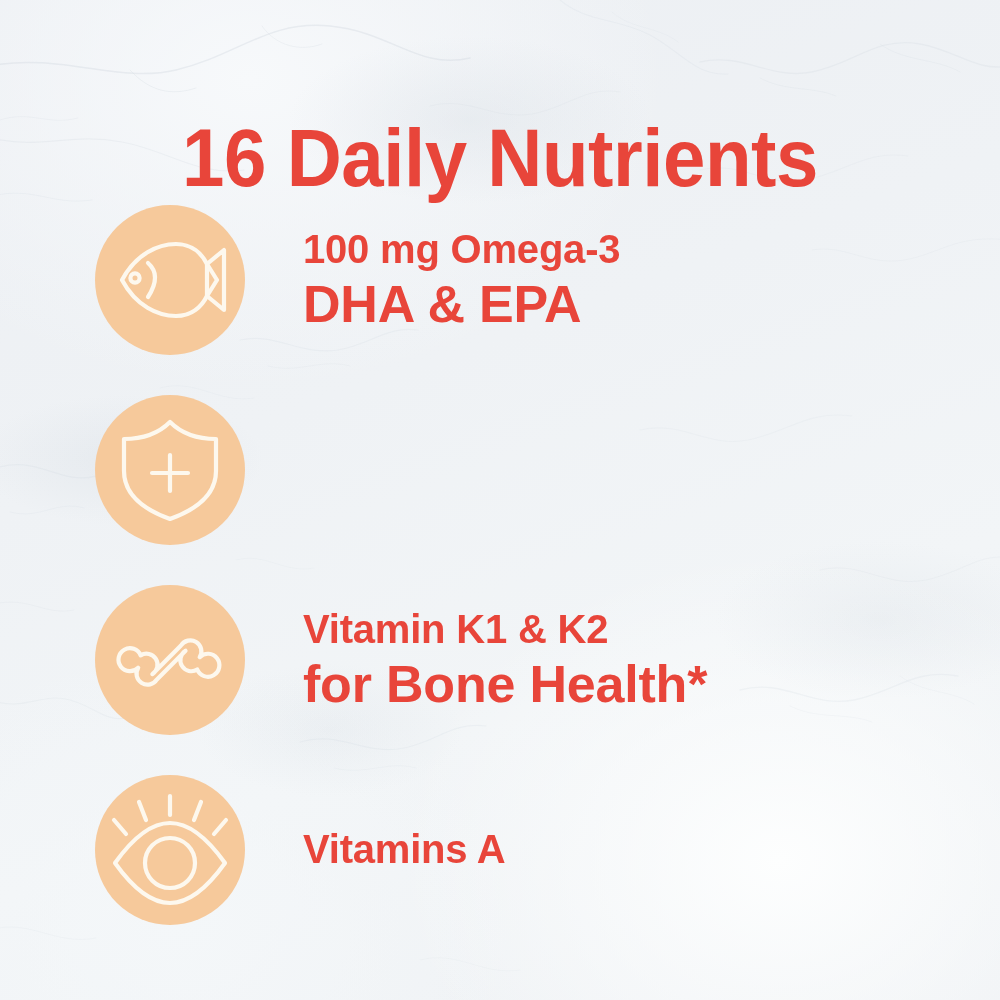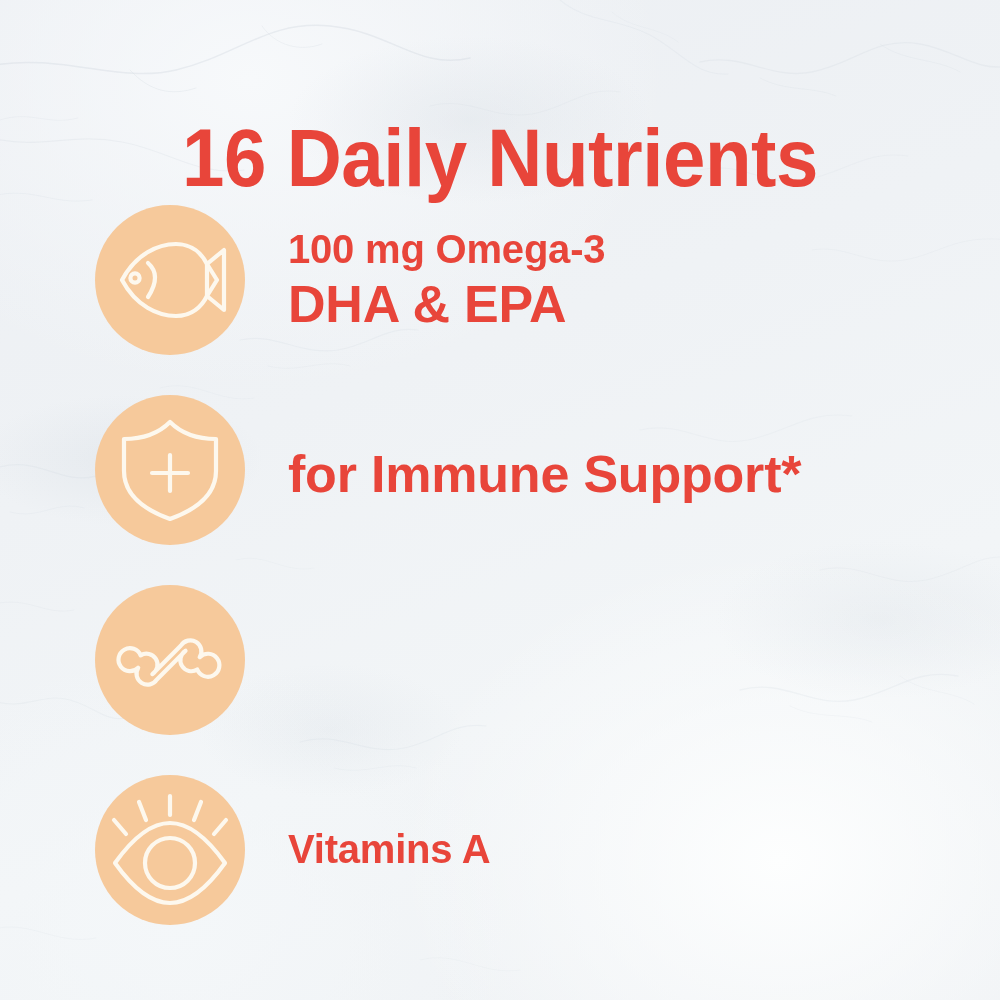--- a/index.html
+++ b/index.html
@@ -88,21 +88,21 @@
     border-radius: 50%;
     background: #f6c99b;
     display: flex;
     align-items: center;
     justify-content: center;
   }
   .icon-circle svg {
     display: block;
   }
   .feature-text {
-    margin-left: 43px;
+    margin-left: 58px;
     color: #e8453a;
     line-height: 1.0;
     padding-bottom: 2px;
   }
   .feature-line1 {
     display: block;
     font-size: 40px;
     font-weight: bold;
     letter-spacing: -0.2px;
     white-space: nowrap;
@@ -186,40 +186,43 @@
       <div class="icon-circle">
         <svg width="110" height="110" viewBox="0 0 110 110" aria-hidden="true">
           <g fill="none" stroke="#FDF8EE" stroke-width="4.2" stroke-linecap="round" stroke-linejoin="round">
             <path d="M9 24 C 28 24, 44 18, 55 7 C 66 18, 82 24, 101 24 L 101 56 C 101 80, 80 95, 55 104 C 30 95, 9 80, 9 56 Z"></path>
             <path d="M55 40 L 55 76"></path>
             <path d="M37 58 L 73 58"></path>
           </g>
         </svg>
       </div>
       <div class="feature-text">
-        <span class="feature-line2">for Immune Support*</span>
       </div>
     </div>
 
     <div class="feature-row">
       <div class="icon-circle">
         <svg width="116" height="116" viewBox="0 0 116 116" aria-hidden="true">
           <g transform="rotate(-45 58 58)">
             <path d="M30 41
                      a11.5 11.5 0 1 1 10.5 -7
                      a10.5 10.5 0 1 1 -5 21.5
                      L 76 55.5
                      a10.5 10.5 0 1 1 5 21.5
                      a11.5 11.5 0 1 1 -10.5 7
                      a10.5 10.5 0 1 1 5 -21.5
                      L 35 62.5
                      a10.5 10.5 0 1 1 -5 -21.5 Z" fill="none" stroke="#FDF8EE" stroke-width="4.2" stroke-linejoin="round"></path>
           </g>
         </svg>
       </div>
+      <div class="feature-text">
+        <span class="feature-line1">Vitamin K1 &amp; K2</span>
+        <span class="feature-line2">for Bone Health*</span>
+      </div>
     </div>
 
     <div class="feature-row">
       <div class="icon-circle">
         <svg width="122" height="118" viewBox="0 0 122 118" aria-hidden="true">
           <g fill="none" stroke="#FDF8EE" stroke-width="4.2" stroke-linecap="round" stroke-linejoin="round">
             <path d="M6 72 C 26 44, 44 32, 61 32 C 78 32, 96 44, 116 72 C 96 100, 78 112, 61 112 C 44 112, 26 100, 6 72 Z"></path>
             <circle cx="61" cy="72" r="25"></circle>
             <path d="M61 24 L 61 5"></path>
             <path d="M37 29 L 30 11"></path>

